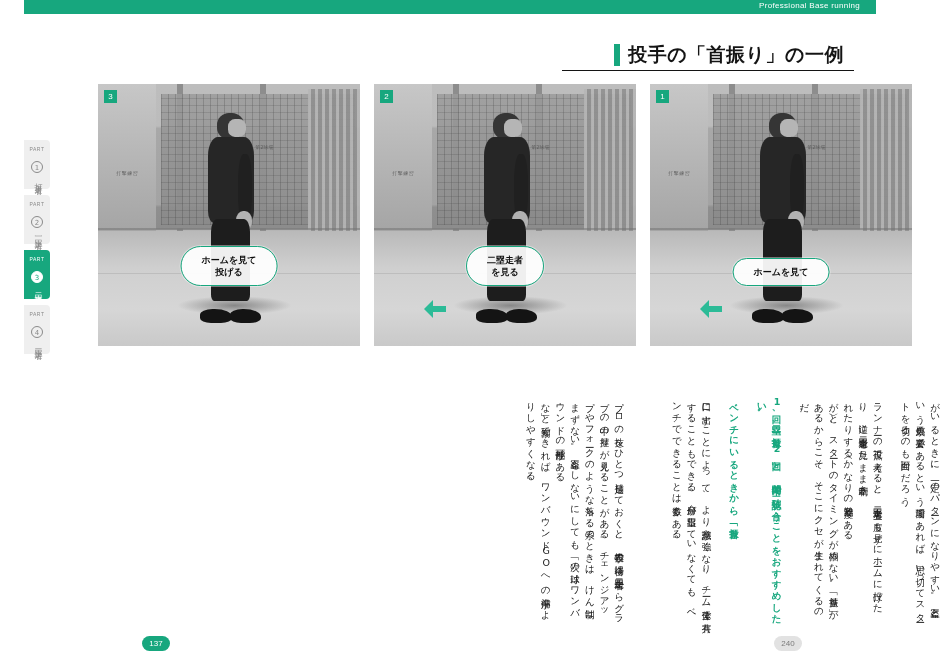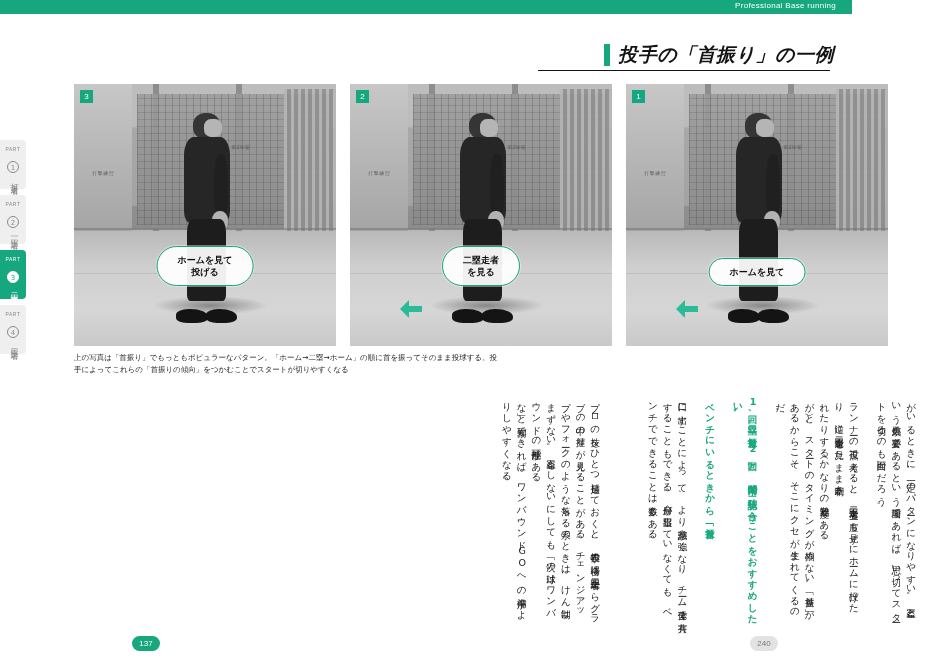--- a/index.html
+++ b/index.html
@@ -6,20 +6,21 @@
   html, body {
     width: 940px; height: 667px;
     background: #ffffff;
     font-family: "DejaVu Sans", sans-serif;
     overflow: hidden;
   }
   .page {
     position: relative;
     width: 852px; height: 667px;
     background: #ffffff;
+    margin-left: 24px;
   }
 
   
   .header-band {
     position: absolute;
     top: 0; left: 0; right: 0;
     height: 14px;
     background: #17a77e;
   }
   .header-band .header-text {
@@ -76,24 +77,23 @@
     font-size: 8px;
     line-height: 1.1;
     letter-spacing: 1px;
     margin: 0 auto;
     display: block;
   }
 
   
   .title-wrap {
     position: absolute;
-    top: 42px; right: 18px;
+    top: 42px; right: 32px;
     display: flex;
     align-items: center;
-    font-style: italic;
   }
   .title-bar {
     width: 6px; height: 22px;
     background: #17a77e;
     margin-right: 8px;
   }
   .title-text {
     font-size: 19px;
     font-weight: bold;
     color: #141414;
@@ -312,21 +312,21 @@
     bottom: 16px;
     width: 28px; height: 15px;
     border-radius: 999px;
     background: #17a77e;
     color: #ffffff;
     font-size: 8px;
     line-height: 15px;
     text-align: center;
     font-family: "Liberation Sans", sans-serif;
   }
-  .pagenum.left { left: 132px; }
+  .pagenum.left { left: 118px; }
   .pagenum.right { right: 74px; background: #e2e2e2; color: #7b7b7b; }
 </style>
 </head>
 <body>
 
 <div class="page">
 
   <div class="header-band">
     <span class="header-text">Professional Base running</span>
   </div>
@@ -448,21 +448,20 @@
     <div class="arrow a1">
       <span class="stem"></span>
         <span class="tip"></span>
     </div>
     <div class="arrow a2">
       <span class="stem"></span>
         <span class="tip"></span>
     </div>
   </div>
 
-  <div class="photo-caption">上の写真は「首振り」でもっともポピュラーなパターン。「ホーム→二塁→ホーム」の順に首を振ってそのまま投球する。投手によってこれらの「首振りの傾向」をつかむことでスタートが切りやすくなる</div>
 
   <div class="body-cols">
     <div class="vcol">がいるときに、一定のパターンになりやすい。三盗という勇気が必要であるという場面であれば、思い切ってスタートを切るのも面白いだろう。</div>
     <div class="vcol">ランナーの視点で考えると、二塁走者を一度も見ずにホームに投げたり、逆に二塁走者を見たまま牽制さ
 れたりする〈かなりの難易度である
 が〉と、スタートのタイミングが掴めない。「首振り」があるからこそ、そこにクセが生まれてくるのだ。</div>
     <div class="vcol accent">1回、二塁、「首振り2回」と、仲間同士で確認し合うことをおすすめしたい。</div>
     <div class="vcol accent">ベンチにいるときから、「首振り</div>
     <div class="vcol gap-left">口に出すことによって、より意識が強くなり、チーム全体で共有することもできる。自分が出塁していなくても、ベンチでできることは数多くある。</div>
     <div class="vcol">プロの技をひとつ補足しておくと、右投手の場合は二塁走者からグラブの中の握りが見えることがある。チェンジアップやフォークのような落ちる系のときは、けん制はまずない。三盗をしないにしても、「次の球はワンバウンドの可能性がある

